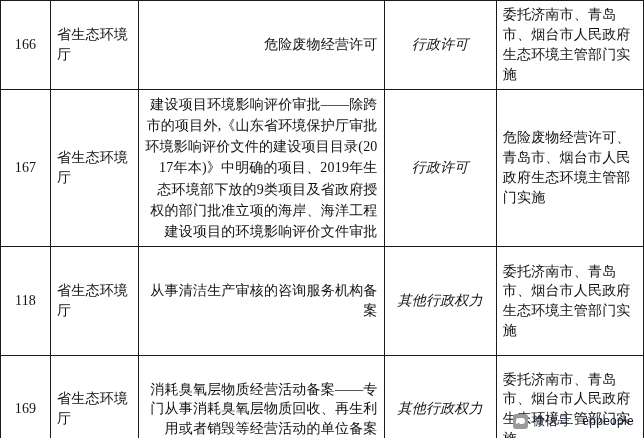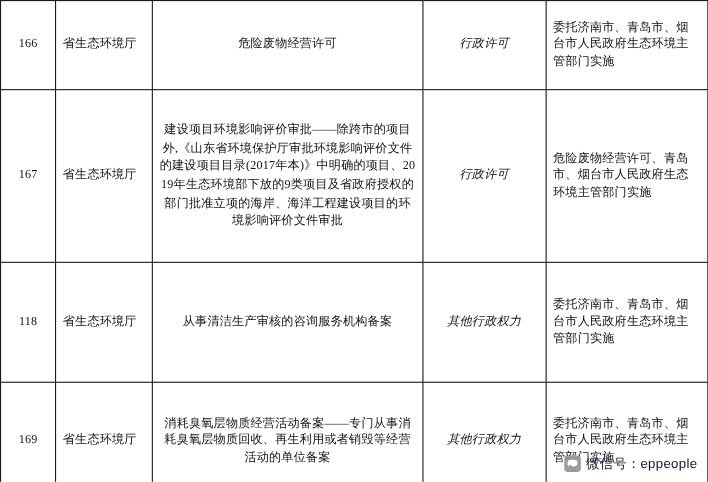--- a/index.html
+++ b/index.html
@@ -25,21 +25,21 @@
     border-collapse: collapse;
     width: 644px;
     table-layout: fixed;
     margin: 0;
     padding: 0;
   }
   table.doc-table td {
     border: 1px solid #1a1a1a;
     vertical-align: middle;
     padding: 4px 6px 4px 6px;
-    font-size: 11px;
+    font-size: 14px;
     line-height: 1.42;
     letter-spacing: 0.2px;
     word-break: break-all;
   }
   
   col.c-num   { width: 50px; }
   col.c-dept  { width: 88px; }
   col.c-item  { width: 245px; }
   col.c-type  { width: 112px; }
   col.c-power { width: 147px; }
@@ -48,21 +48,21 @@
     text-align: center;
     font-size: 13.5px;
   }
   td.dept {
     text-align: left;
     font-size: 13.5px;
     line-height: 1.5;
     margin-top: 21px;
   }
   td.item {
-    text-align: center;
+    text-align: right;
     font-size: 13.5px;
     line-height: 1.5;
   }
   td.type {
     text-align: center;
     font-size: 13.5px;
     font-style: italic;
   }
   td.power {
     text-align: left;

